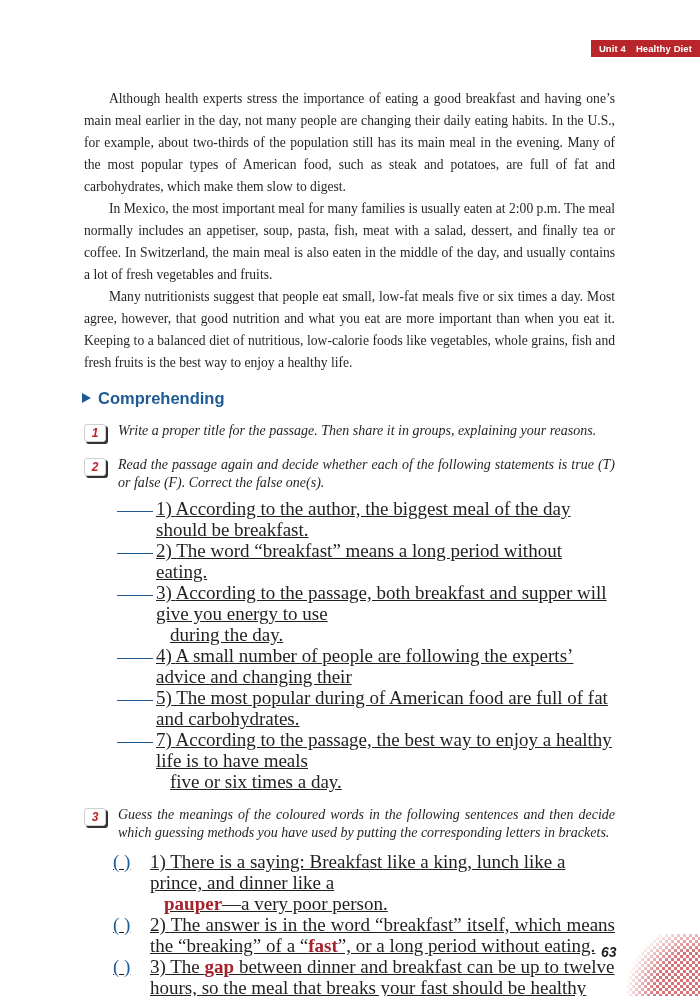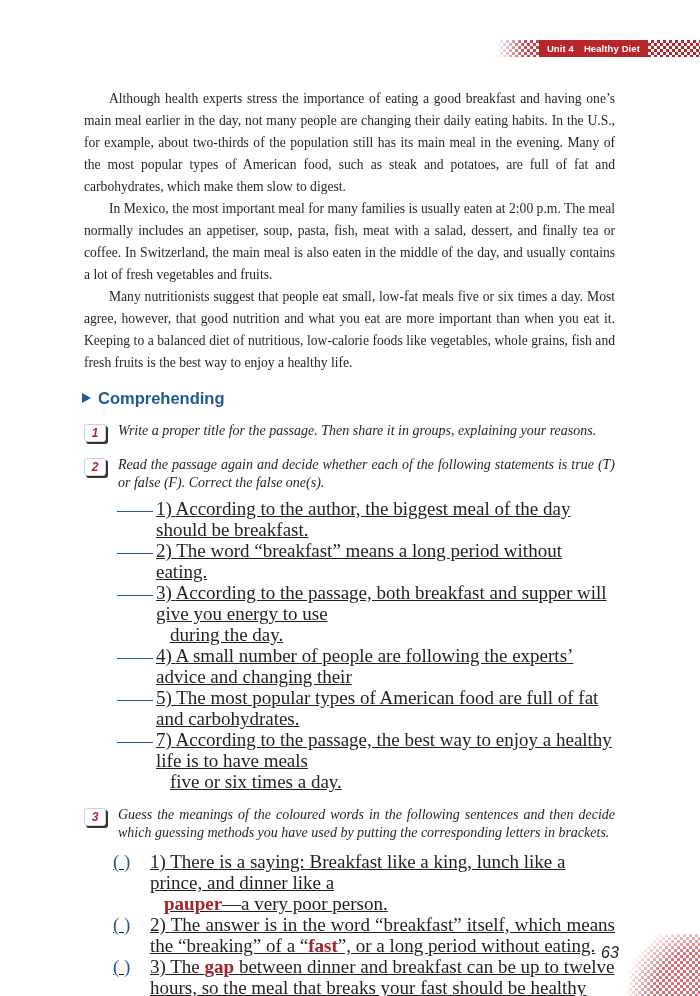--- a/index.html
+++ b/index.html
@@ -1,18 +1,18 @@
 <!DOCTYPE html>
 <html><head>
 <meta charset="utf-8">
 <style>
   html, body { margin:0; padding:0; }
   body { width:700px; height:996px; background:#ffffff; position:relative; overflow:hidden;
          font-family:"Liberation Serif", serif; color:#231f20; }
-  .header-band { position:absolute; top:40px; right:0; height:17px; display:flex; align-items:center; }
+  .header-band { position:absolute; top:40px; right:0; height:17px; display:flex; align-items:center;flex-direction:column; }
   .checker-left { width:42px; height:17px;
     background-image:
       linear-gradient(45deg, #b8252b 25%, transparent 25%, transparent 75%, #b8252b 75%),
       linear-gradient(45deg, #b8252b 25%, transparent 25%, transparent 75%, #b8252b 75%);
     background-size:6px 6px; background-position:0 0, 3px 3px; opacity:0.85;
     -webkit-mask-image: linear-gradient(to right, transparent, #000 70%);
     mask-image: linear-gradient(to right, transparent, #000 70%);
   }
   .unit-label { background:#b8252b; color:#fff; height:17px; line-height:17px; padding:0 8px;
     font-family:"Liberation Sans", sans-serif; font-weight:bold; font-size:9.5px; letter-spacing:0.1px; white-space:nowrap; }
@@ -41,21 +41,21 @@
 
   .items { margin-left:33px; margin-top:6px; }
   .item { display:flex; font-size:19px; line-height:21px;text-decoration:underline; }
   .blank { flex:none; width:36px; border-bottom:1px solid #1d5a96; height:13px; margin-right:3px; }
   .num { flex:none; }
   .itext { flex:1; }
   .cont { padding-left:14px; display:block; }
   .bracket { flex:none; width:37px; color:#1d5a96; }
   .hl { color:#a5222a; font-weight:bold; }
 
-  .page-num { position:absolute; left:601px; top:944px; font-family:"Liberation Sans", sans-serif; font-weight:normal; font-style:italic; font-size:16px; color:#231f20; }
+  .page-num { position:absolute; left:601px; top:944px; font-family:"Liberation Sans", sans-serif; font-weight:bold; font-style:italic; font-size:14px; color:#231f20; }
   .corner { position:absolute; right:0; bottom:0; width:80px; height:62px;
     background-image:
       linear-gradient(45deg, #c7454b 25%, transparent 25%, transparent 75%, #c7454b 75%),
       linear-gradient(45deg, #c7454b 25%, transparent 25%, transparent 75%, #c7454b 75%);
     background-size:6px 6px; background-position:0 0, 3px 3px; opacity:0.75;
     -webkit-mask-image: radial-gradient(circle at 100% 100%, #000 45%, transparent 75%);
     mask-image: radial-gradient(circle at 100% 100%, #000 45%, transparent 75%); }
 </style>
 </head>
 <body>
@@ -99,21 +99,21 @@
     <div class="item">
       <span class="blank"></span>
       <span class="itext"><span class="num">3)</span> <span>According to the passage, both breakfast and supper will give you energy to use</span><span class="cont">during the day.</span></span>
     </div>
     <div class="item">
       <span class="blank"></span>
       <span class="itext"><span class="num">4)</span> <span>A small number of people are following the experts’ advice and changing their</span></span>
     </div>
     <div class="item">
       <span class="blank"></span>
-      <span class="itext"><span class="num">5)</span> <span>The most popular types of American food are full of fat and carbohydrates.</span><span class="cont"></span></span>
+      <span class="itext"><span class="num">5)</span> <span>The most popular during of American food are full of fat and carbohydrates.</span><span class="cont"></span></span>
     </div>
     <div class="item">
       <span class="blank"></span>
       <span class="itext"><span class="num">7)</span> <span>According to the passage, the best way to enjoy a healthy life is to have meals</span><span class="cont">five or six times a day.</span></span>
     </div>
   </div>
 
   <div class="task" style="margin-top:14px;">
     <div class="badge">3</div>
     <div class="task-text">Guess the meanings of the coloured words in the following sentences and then decide which  guessing methods you have used by putting the corresponding letters in brackets.</div>

